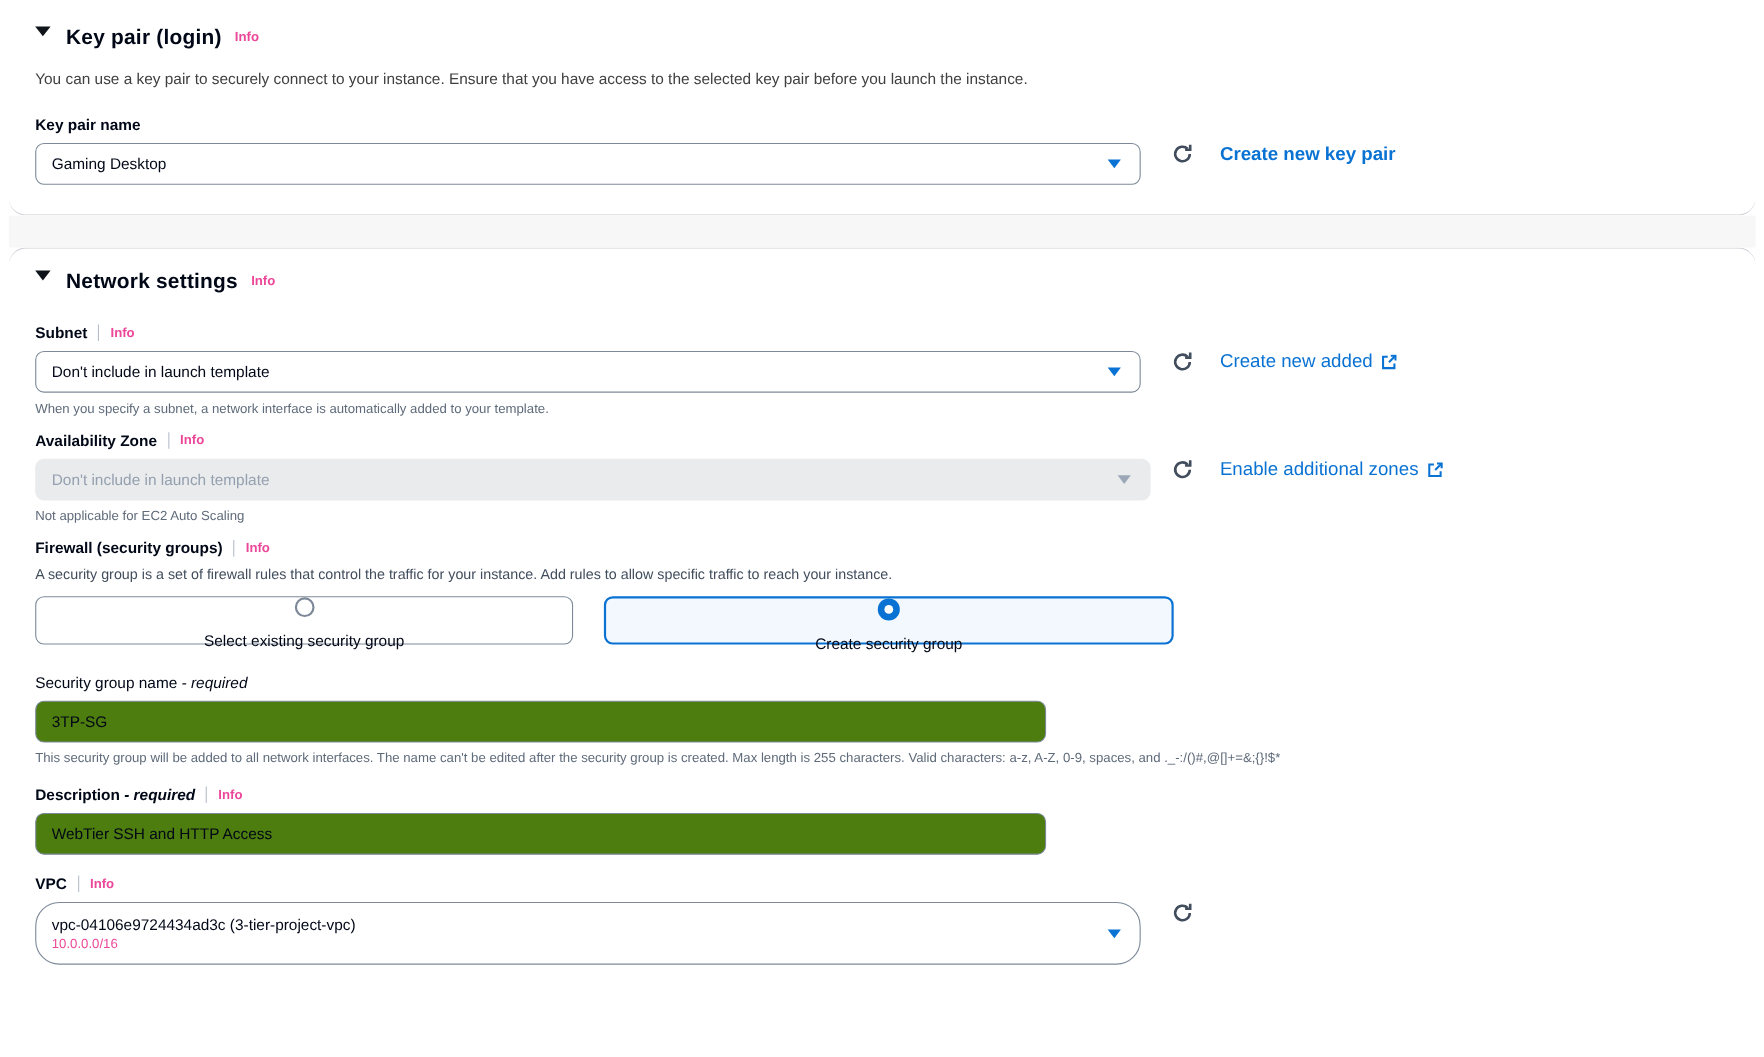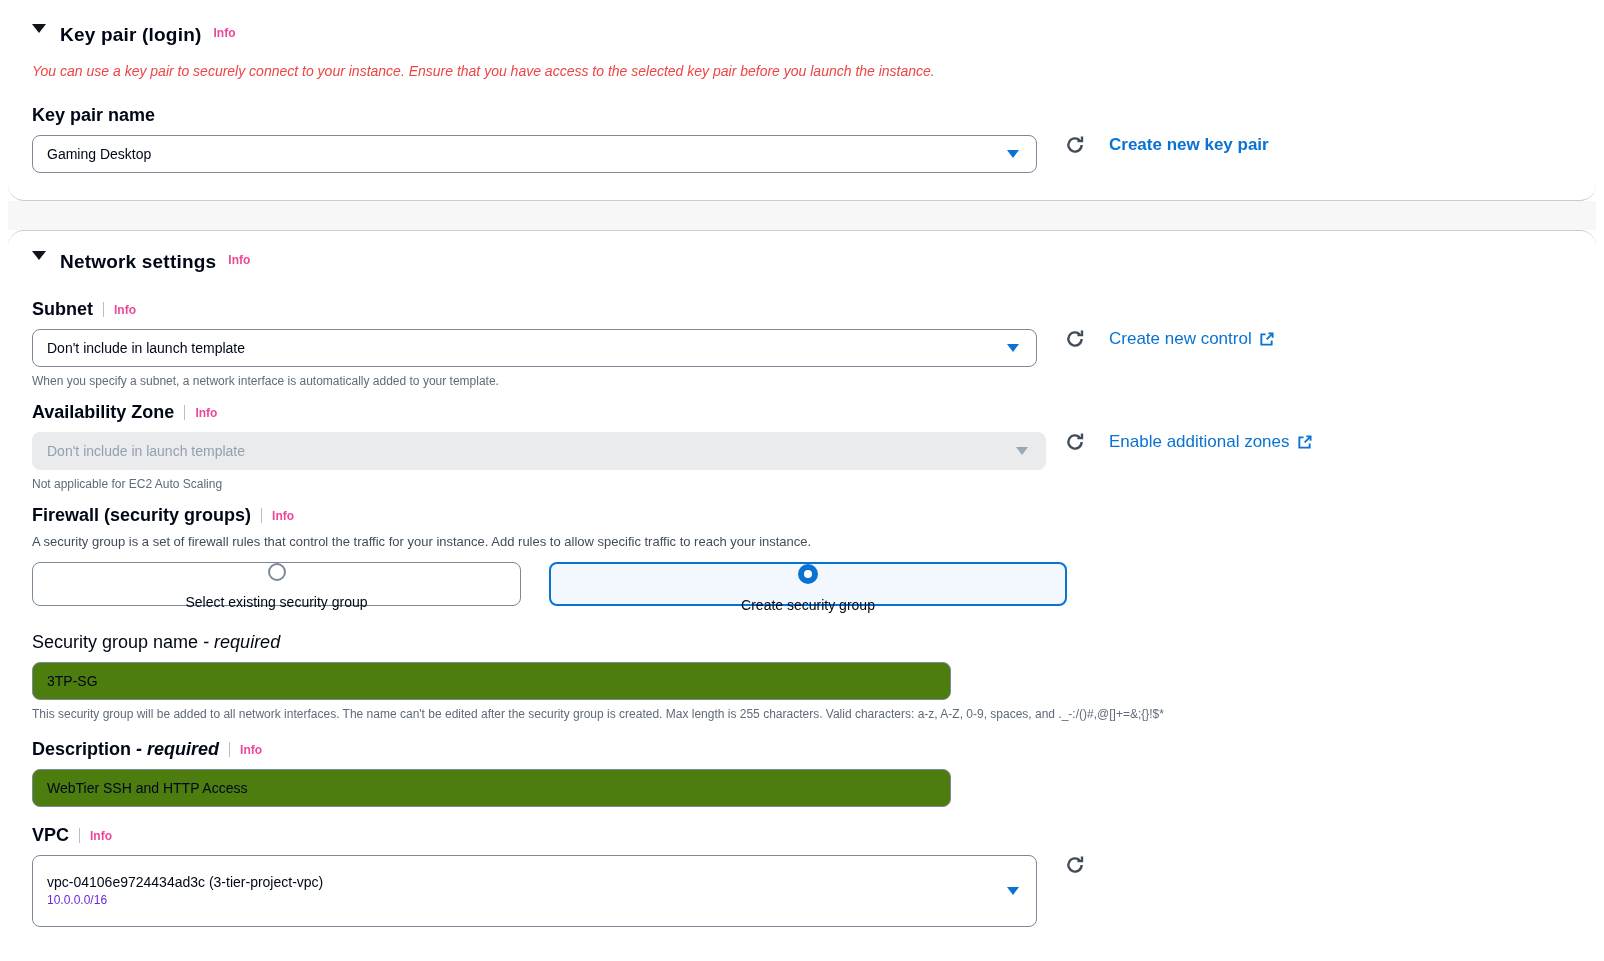--- a/index.html
+++ b/index.html
@@ -32,25 +32,25 @@
     border-left: 7px solid transparent; border-right: 7px solid transparent;
     border-top: 9px solid #0f141a;
   }
   .section-title { font-size: 19px; font-weight: 700; color: #000716; letter-spacing: .2px; }
   .info-link {
     font-size: 12px; font-weight: 700; color: #ec4899;
     text-decoration: none; cursor: pointer;
   }
   .section-header .info-link { margin-left: -2px; position: relative; top: 2px; }
 
-  .section-desc { margin-top: 17px; color: #ef4444; font-size: 14px; font-style: italic; }
+  .section-desc { margin-top: 17px; color: #404040; font-size: 14px; }
 
   .field { margin-top: 22px; }
   .field-label-row { display: flex; align-items: center; margin-bottom: 9px; }
-  .field-label { font-weight: 700; font-size: 18px; color: #000716; }
+  .field-label { font-weight: 700; font-size: 14px; color: #000716; }
   .field-label.normal { font-weight: 400; }
   .req { font-style: italic; }
   .req.bold { font-weight: 700; }
   .label-sep { width: 1px; height: 15px; background: #b6bec9; margin: 0 10px; }
 
   .control-row { display: flex; align-items: flex-start; }
 
   .select {
     width: 1005px; height: 38px;
     background: #fff; border: 1px solid #7d8998; border-radius: 8px;
@@ -60,23 +60,23 @@
   .select .sel-text { color: #000716; }
   .caret {
     width: 0; height: 0; flex: none;
     border-left: 6px solid transparent; border-right: 6px solid transparent;
     border-top: 8px solid #0972d3;
   }
   .select.disabled { width: 1014px; background: #e9ebed; border-color: #e9ebed; cursor: default; }
   .select.disabled .sel-text { color: #95a0af; }
   .select.disabled .caret { border-top-color: #9ba7b6; }
 
-  .select.tall { height: 72px; }
+  .select.tall { height: 57px; border-radius: 22px; }
   .sel-lines { display: flex; flex-direction: column; justify-content: center; line-height: 1.45; }
-  .sel-secondary { font-size: 12px; color: #6d28d9; }
+  .sel-secondary { font-size: 12px; color: #ec4899; }
 
   .refresh-btn {
     margin-left: 28px; flex: none;
     background: none; border: none; padding: 0; cursor: pointer;
     color: #414d5c; display: flex; align-items: center;
   }
   .action-link {
     margin-left: 24px; color: #0972d3; text-decoration: none; cursor: pointer;
     font-size: 17px; display: flex; align-items: center; gap: 7px; white-space: nowrap;
   }
@@ -174,21 +174,21 @@
       </div>
       <button class="refresh-btn">
         <span class="ext-icon">
           <svg width="20" height="20" viewBox="0 0 16 16" fill="none" stroke="currentColor" stroke-width="1.9">
             <path d="M13.3 8 A 5.3 5.3 0 1 1 11.7 4.2"></path>
             <path d="M13.6 1.2 v3.7 h-3.7"></path>
           </svg>
         </span>
       </button>
       <a class="action-link">
-        <span>Create new control</span>
+        <span>Create new added</span>
         <span class="ext-icon">
           <svg width="15" height="15" viewBox="0 0 16 16" fill="none" stroke="currentColor" stroke-width="2">
             <path d="M13.5 9 v4.5 h-11 v-11 H7"></path>
             <path d="M10 1.5 h4.5 V6"></path>
             <path d="M14 2 L8.2 7.8"></path>
           </svg>
         </span>
       </a>
     </div>
     <div class="helper">When you specify a subnet, a network interface is automatically added to your template.</div>

